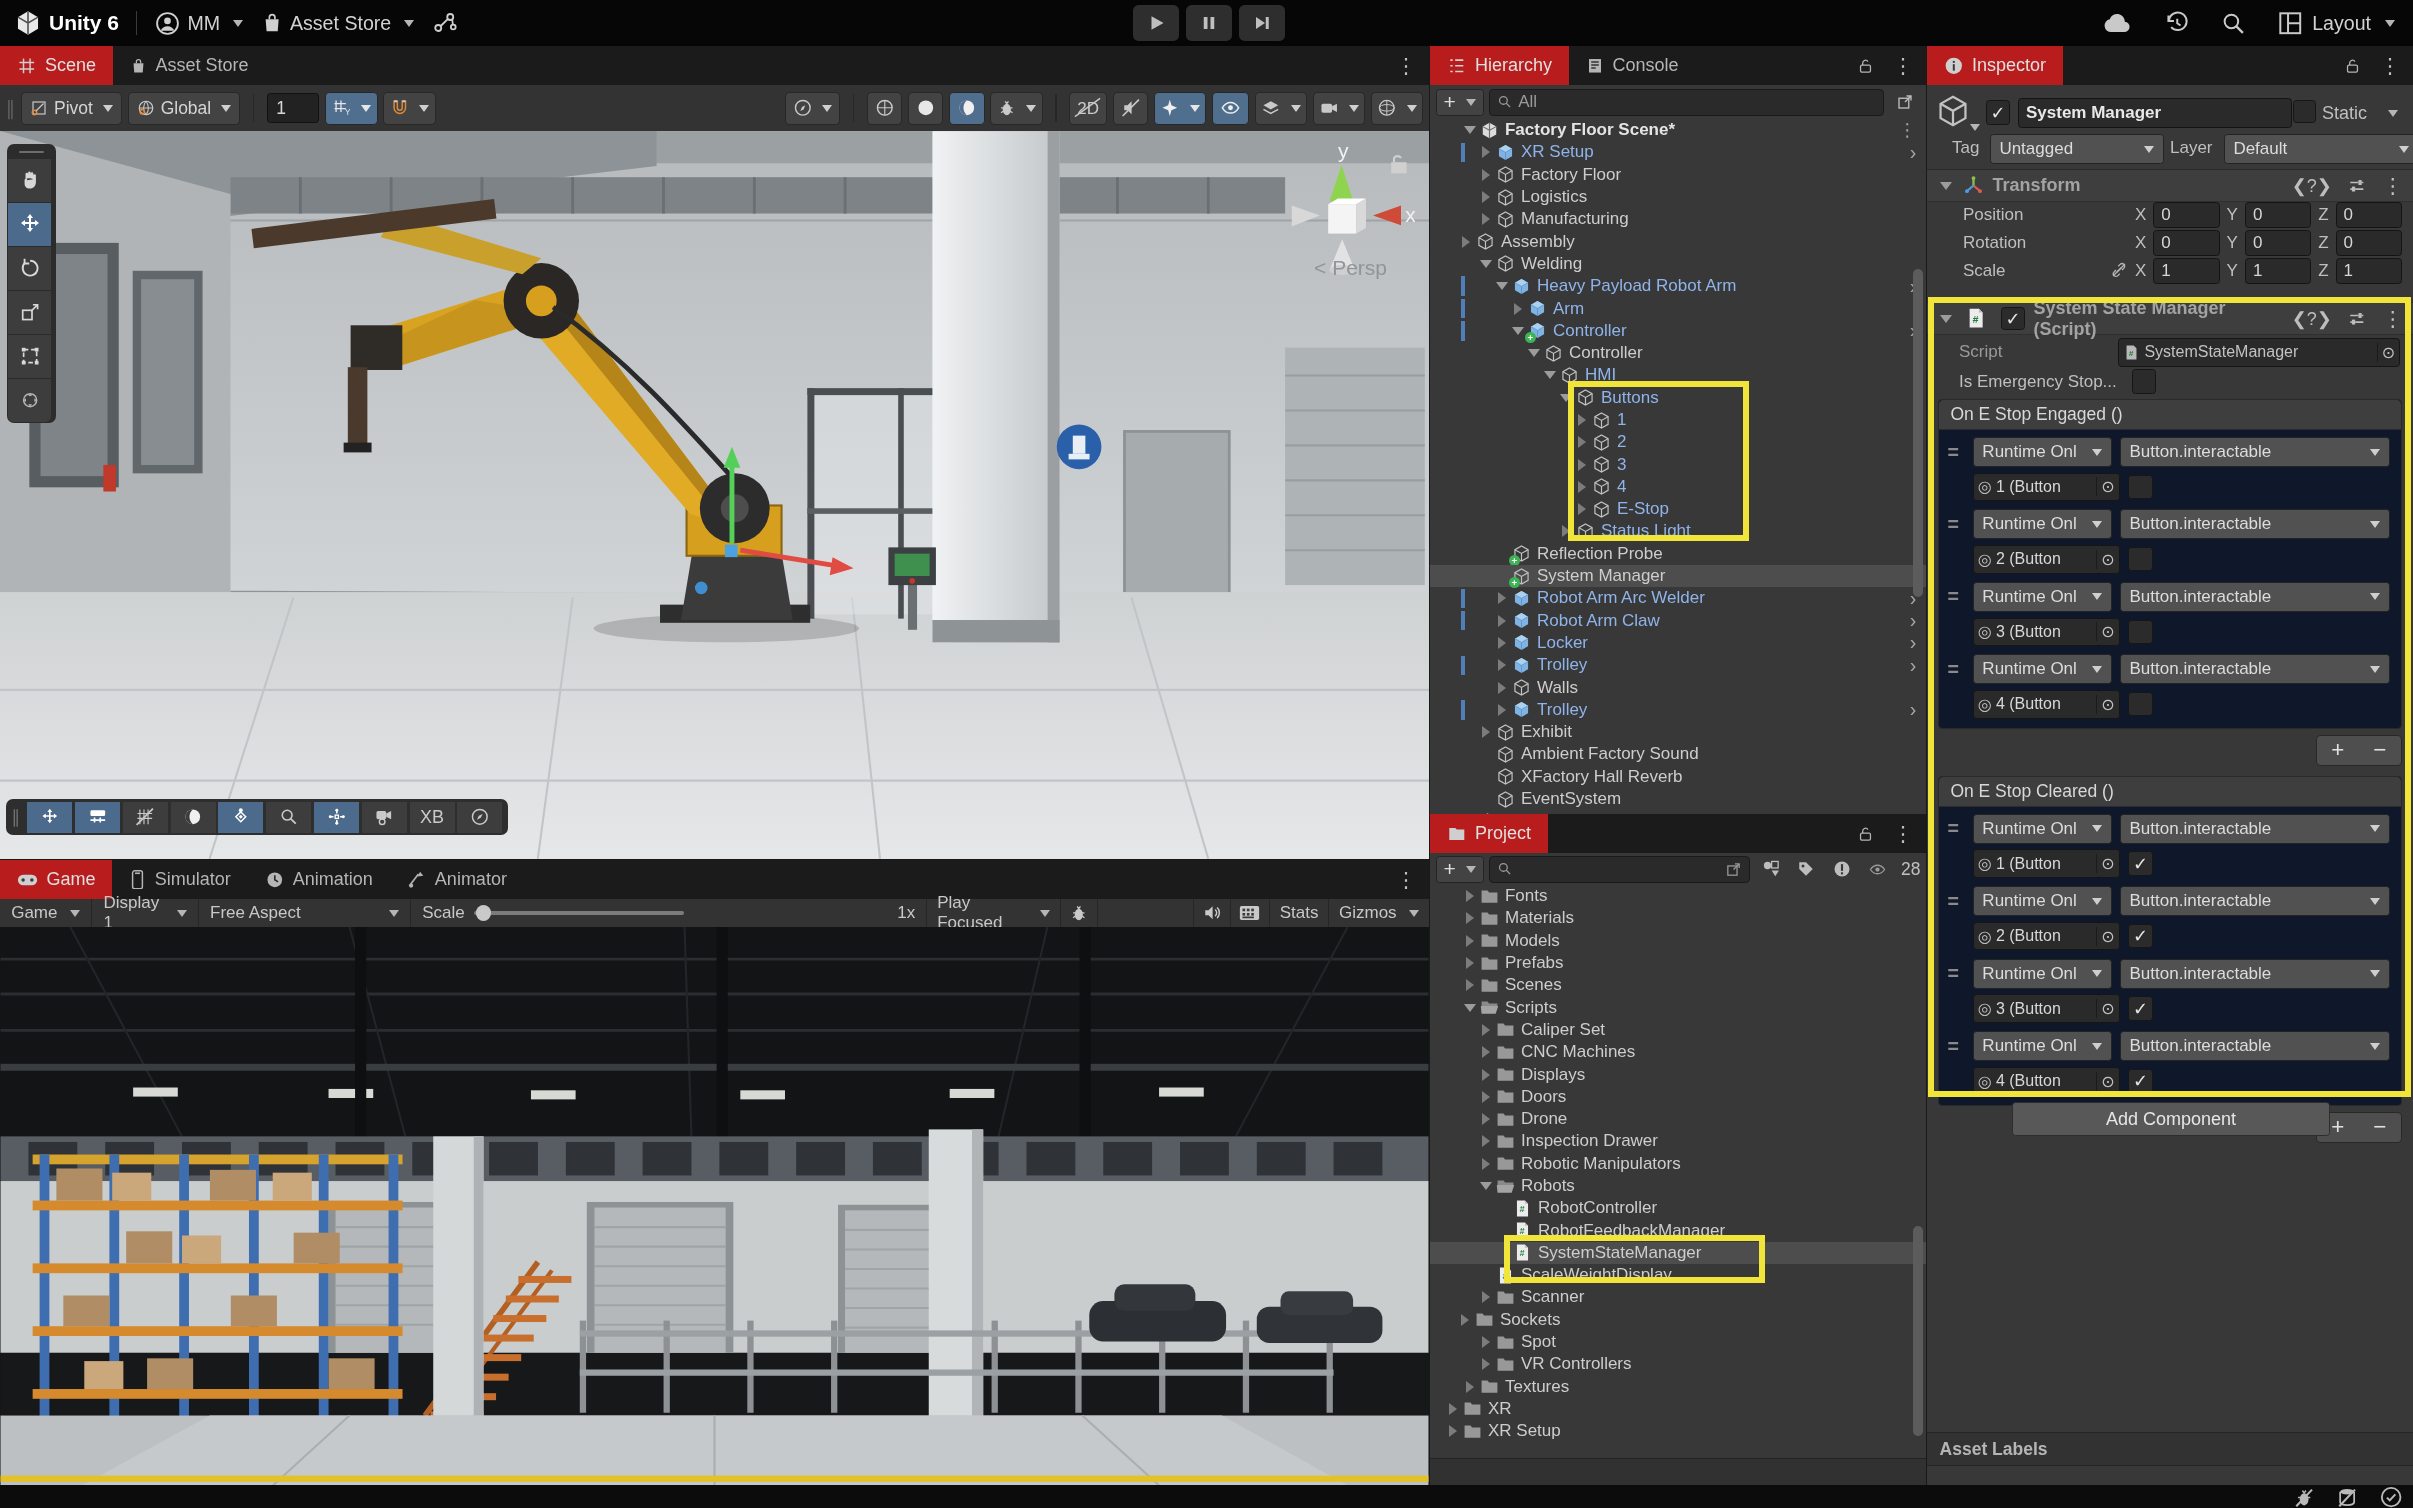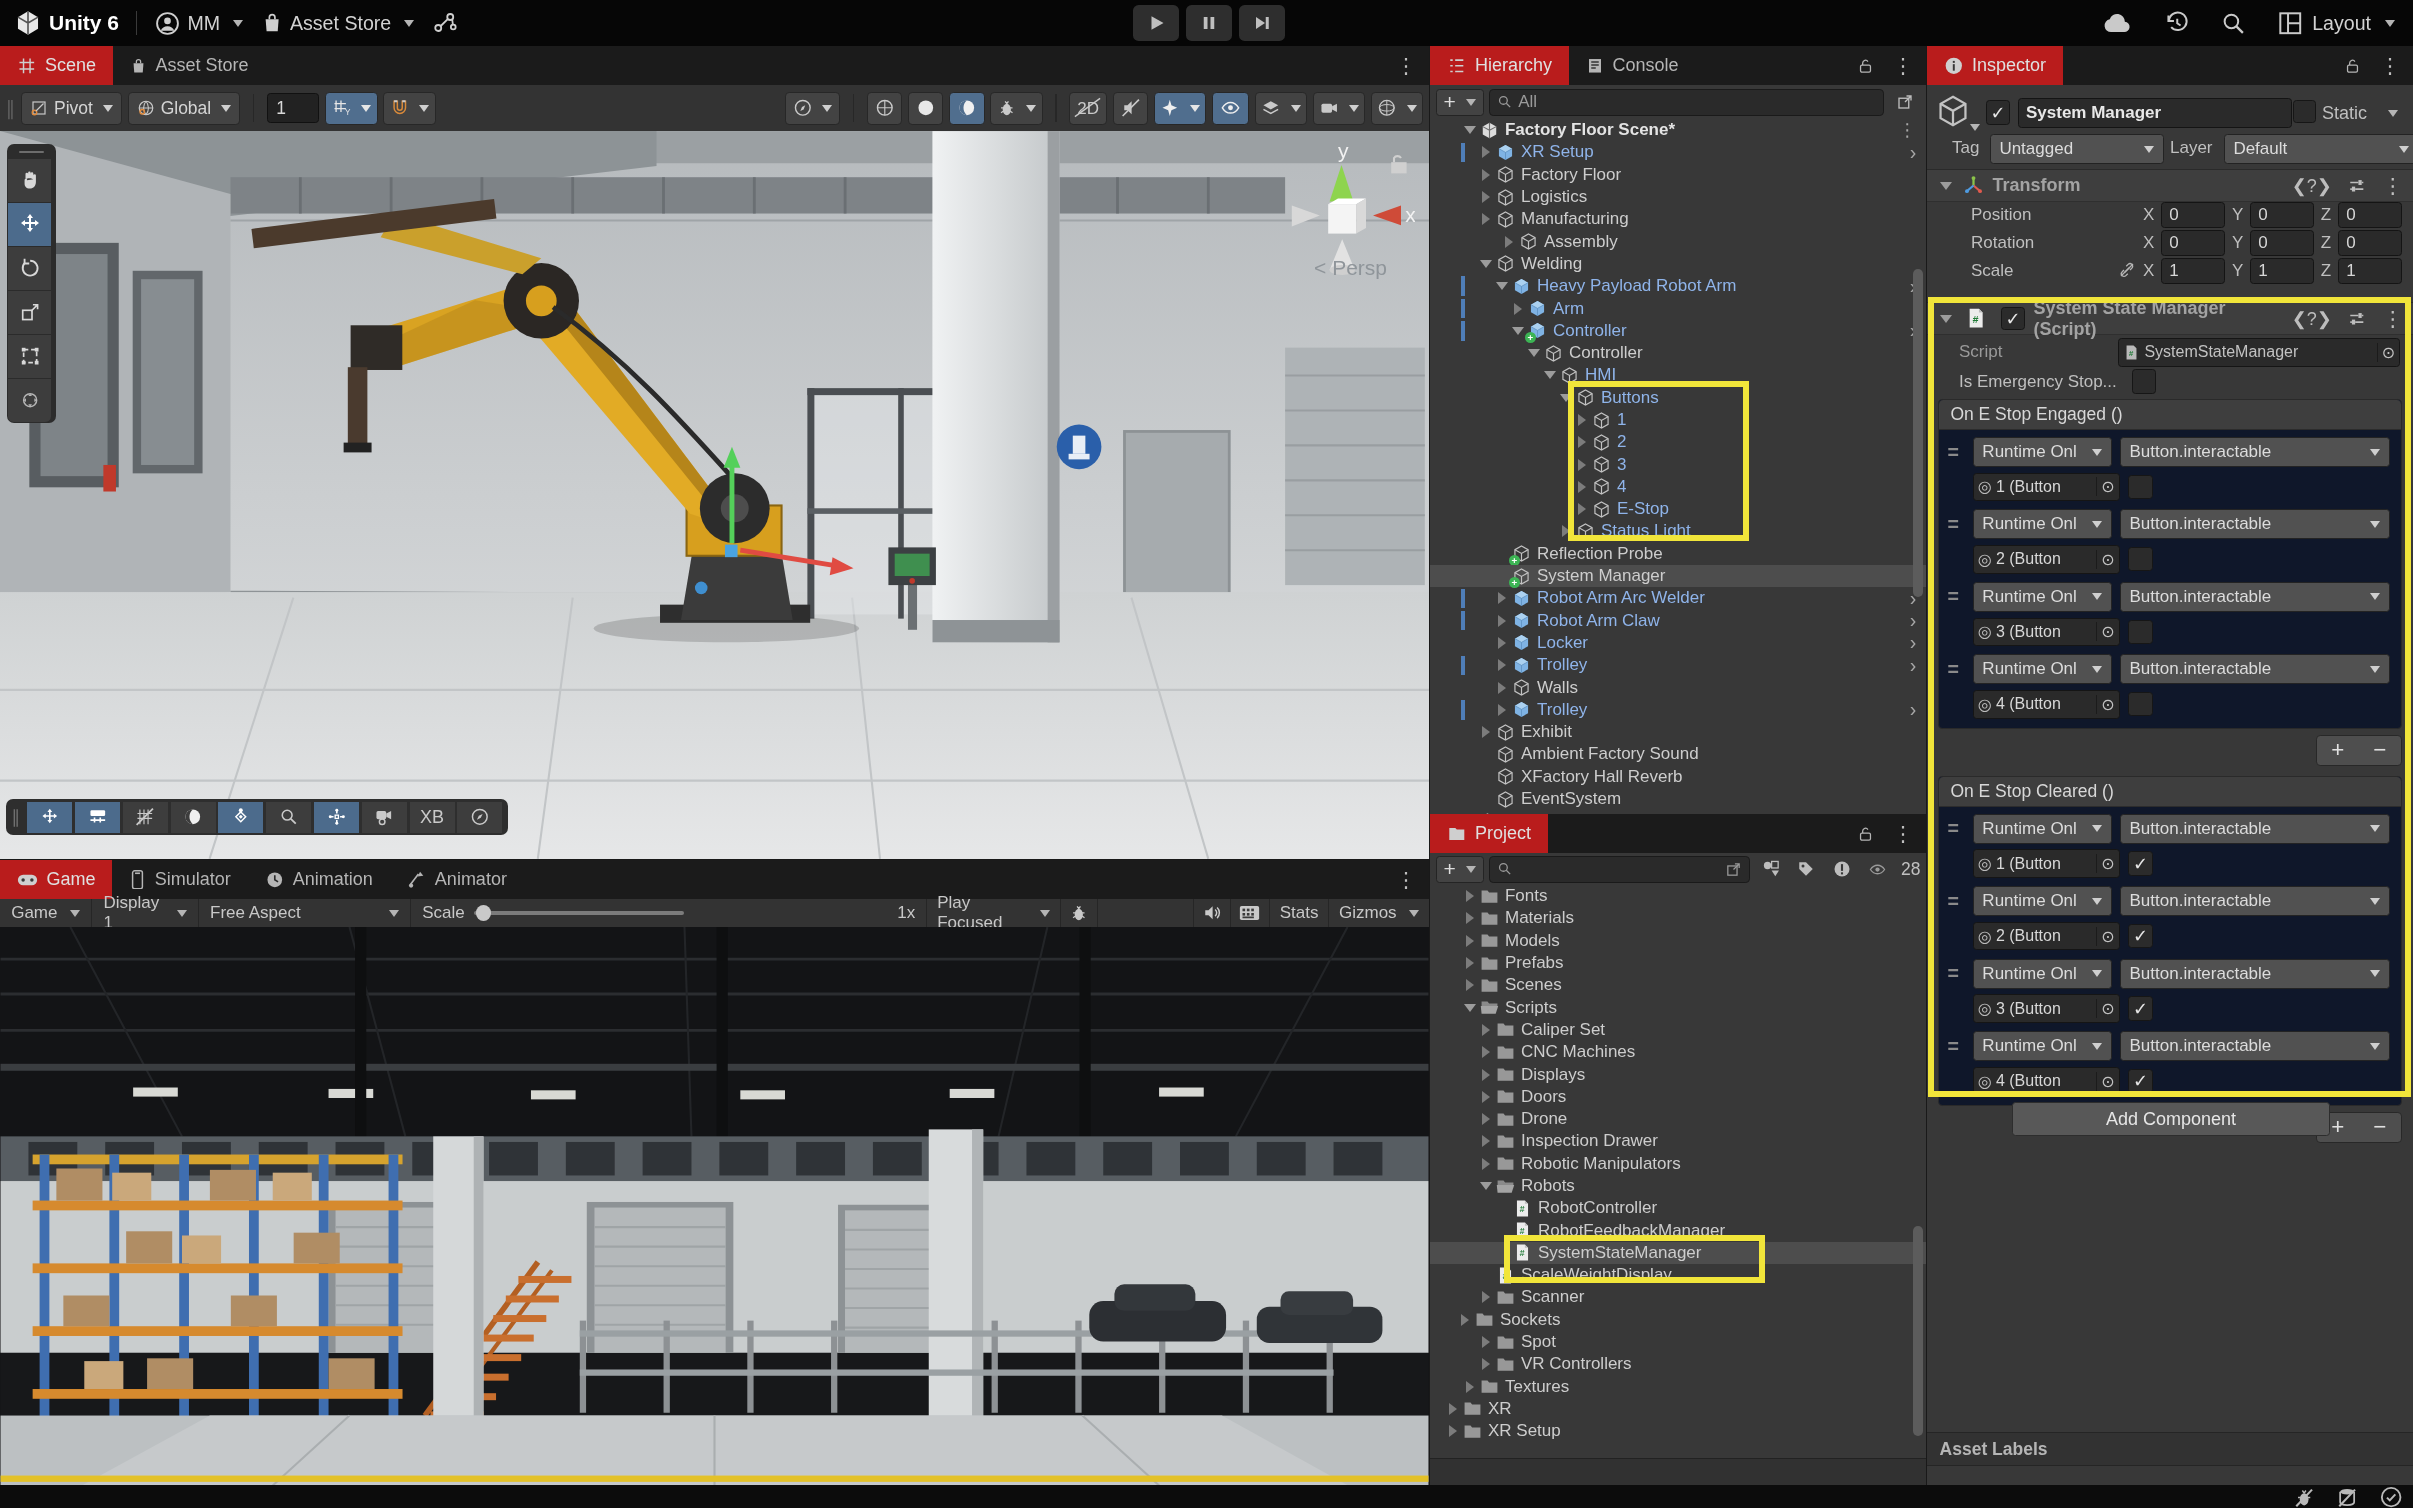--- a/index.html
+++ b/index.html
@@ -886,21 +886,21 @@
           <span class="arr-closed"></span>
         </span>
         <span class="ticon">
           <svg viewBox="0 0 24 24">
             <path d="M12 2.5l8.3 4.7v9.6L12 21.5l-8.3-4.7V7.2z" fill="none" stroke="#c2c2c2" stroke-width="1.5"></path>
             <path d="M3.7 7.2L12 11.9l8.3-4.7M12 11.9v9.6" fill="none" stroke="#c2c2c2" stroke-width="1.5"></path>
           </svg>
         </span>
         <span class="tlabel">Manufacturing</span>
       </div>
-      <div class="trow" style="padding-left: 70px;">
+      <div class="trow" style="padding-left: 27px;">
         <span class="arrbox">
           <span class="arr-closed"></span>
         </span>
         <span class="ticon">
           <svg viewBox="0 0 24 24">
             <path d="M12 2.5l8.3 4.7v9.6L12 21.5l-8.3-4.7V7.2z" fill="none" stroke="#c2c2c2" stroke-width="1.5"></path>
             <path d="M3.7 7.2L12 11.9l8.3-4.7M12 11.9v9.6" fill="none" stroke="#c2c2c2" stroke-width="1.5"></path>
           </svg>
         </span>
         <span class="tlabel">Assembly</span>
@@ -1639,21 +1639,21 @@
     <span style="margin-left:auto;display:flex;gap:15.4px;align-items:center;">
       <span class="hicon">❮?❯</span>
       <svg width="19.6" height="19.6" viewBox="0 0 24 24">
           <path d="M4 8h10M18 8h2M4 16h2M10 16h10" stroke="#bdbdbd" stroke-width="2"></path>
           <rect x="14" y="5" width="4" height="6" fill="#bdbdbd"></rect>
           <rect x="6" y="13" width="4" height="6" fill="#bdbdbd"></rect>
         </svg>
       <span class="dots">⋮</span>
     </span>
   </div>
-  <div id="transform-rows" class="abs" style="top:155px;left:12px;right:0;">
+  <div id="transform-rows" class="abs" style="top:155px;left:4px;right:0;">
       <div style="display: flex; align-items: center; height: 28px; padding: 0px 11.2px 0px 32px; gap: 7px;">
         <span class="insp-label" style="width: 140px;">Position</span>
         <span style="width: 18px;"></span>
         <span class="insp-label">X</span>
         <div class="field" style="flex: 1 1 0%;">0</div>
         <span class="insp-label">Y</span>
         <div class="field" style="flex: 1 1 0%;">0</div>
         <span class="insp-label">Z</span>
         <div class="field" style="flex: 1 1 0%;">0</div>
       </div>

